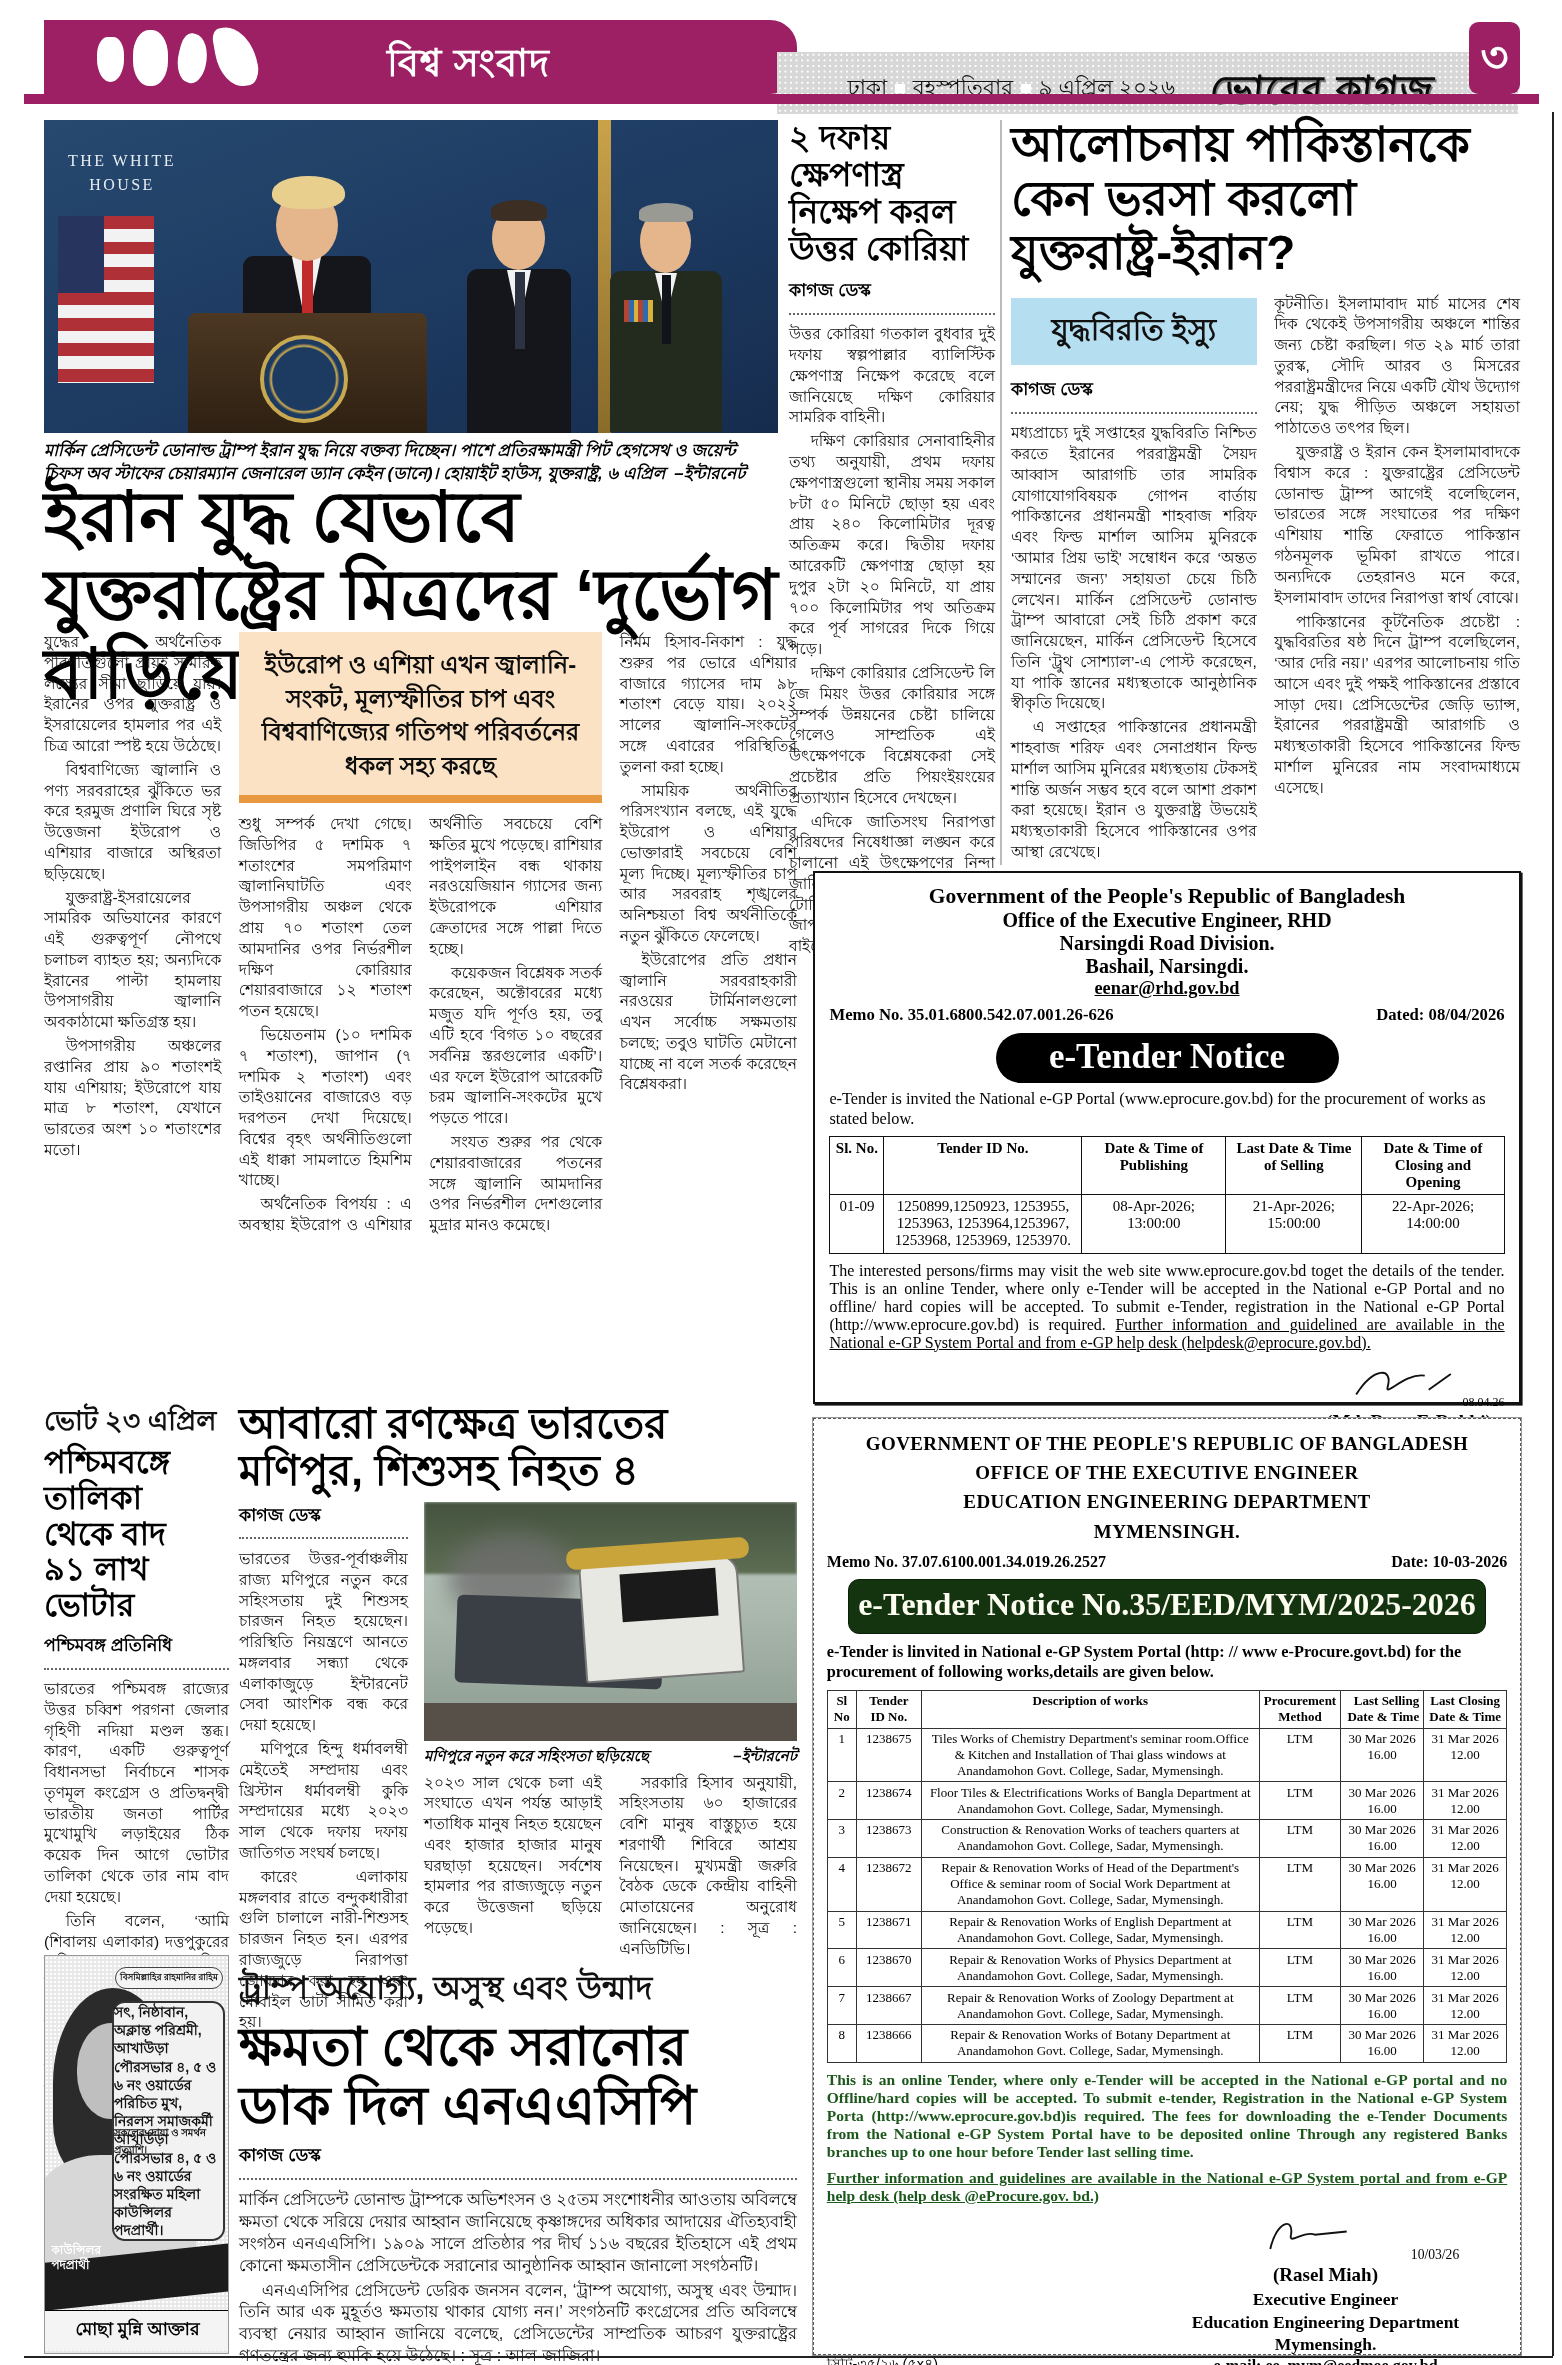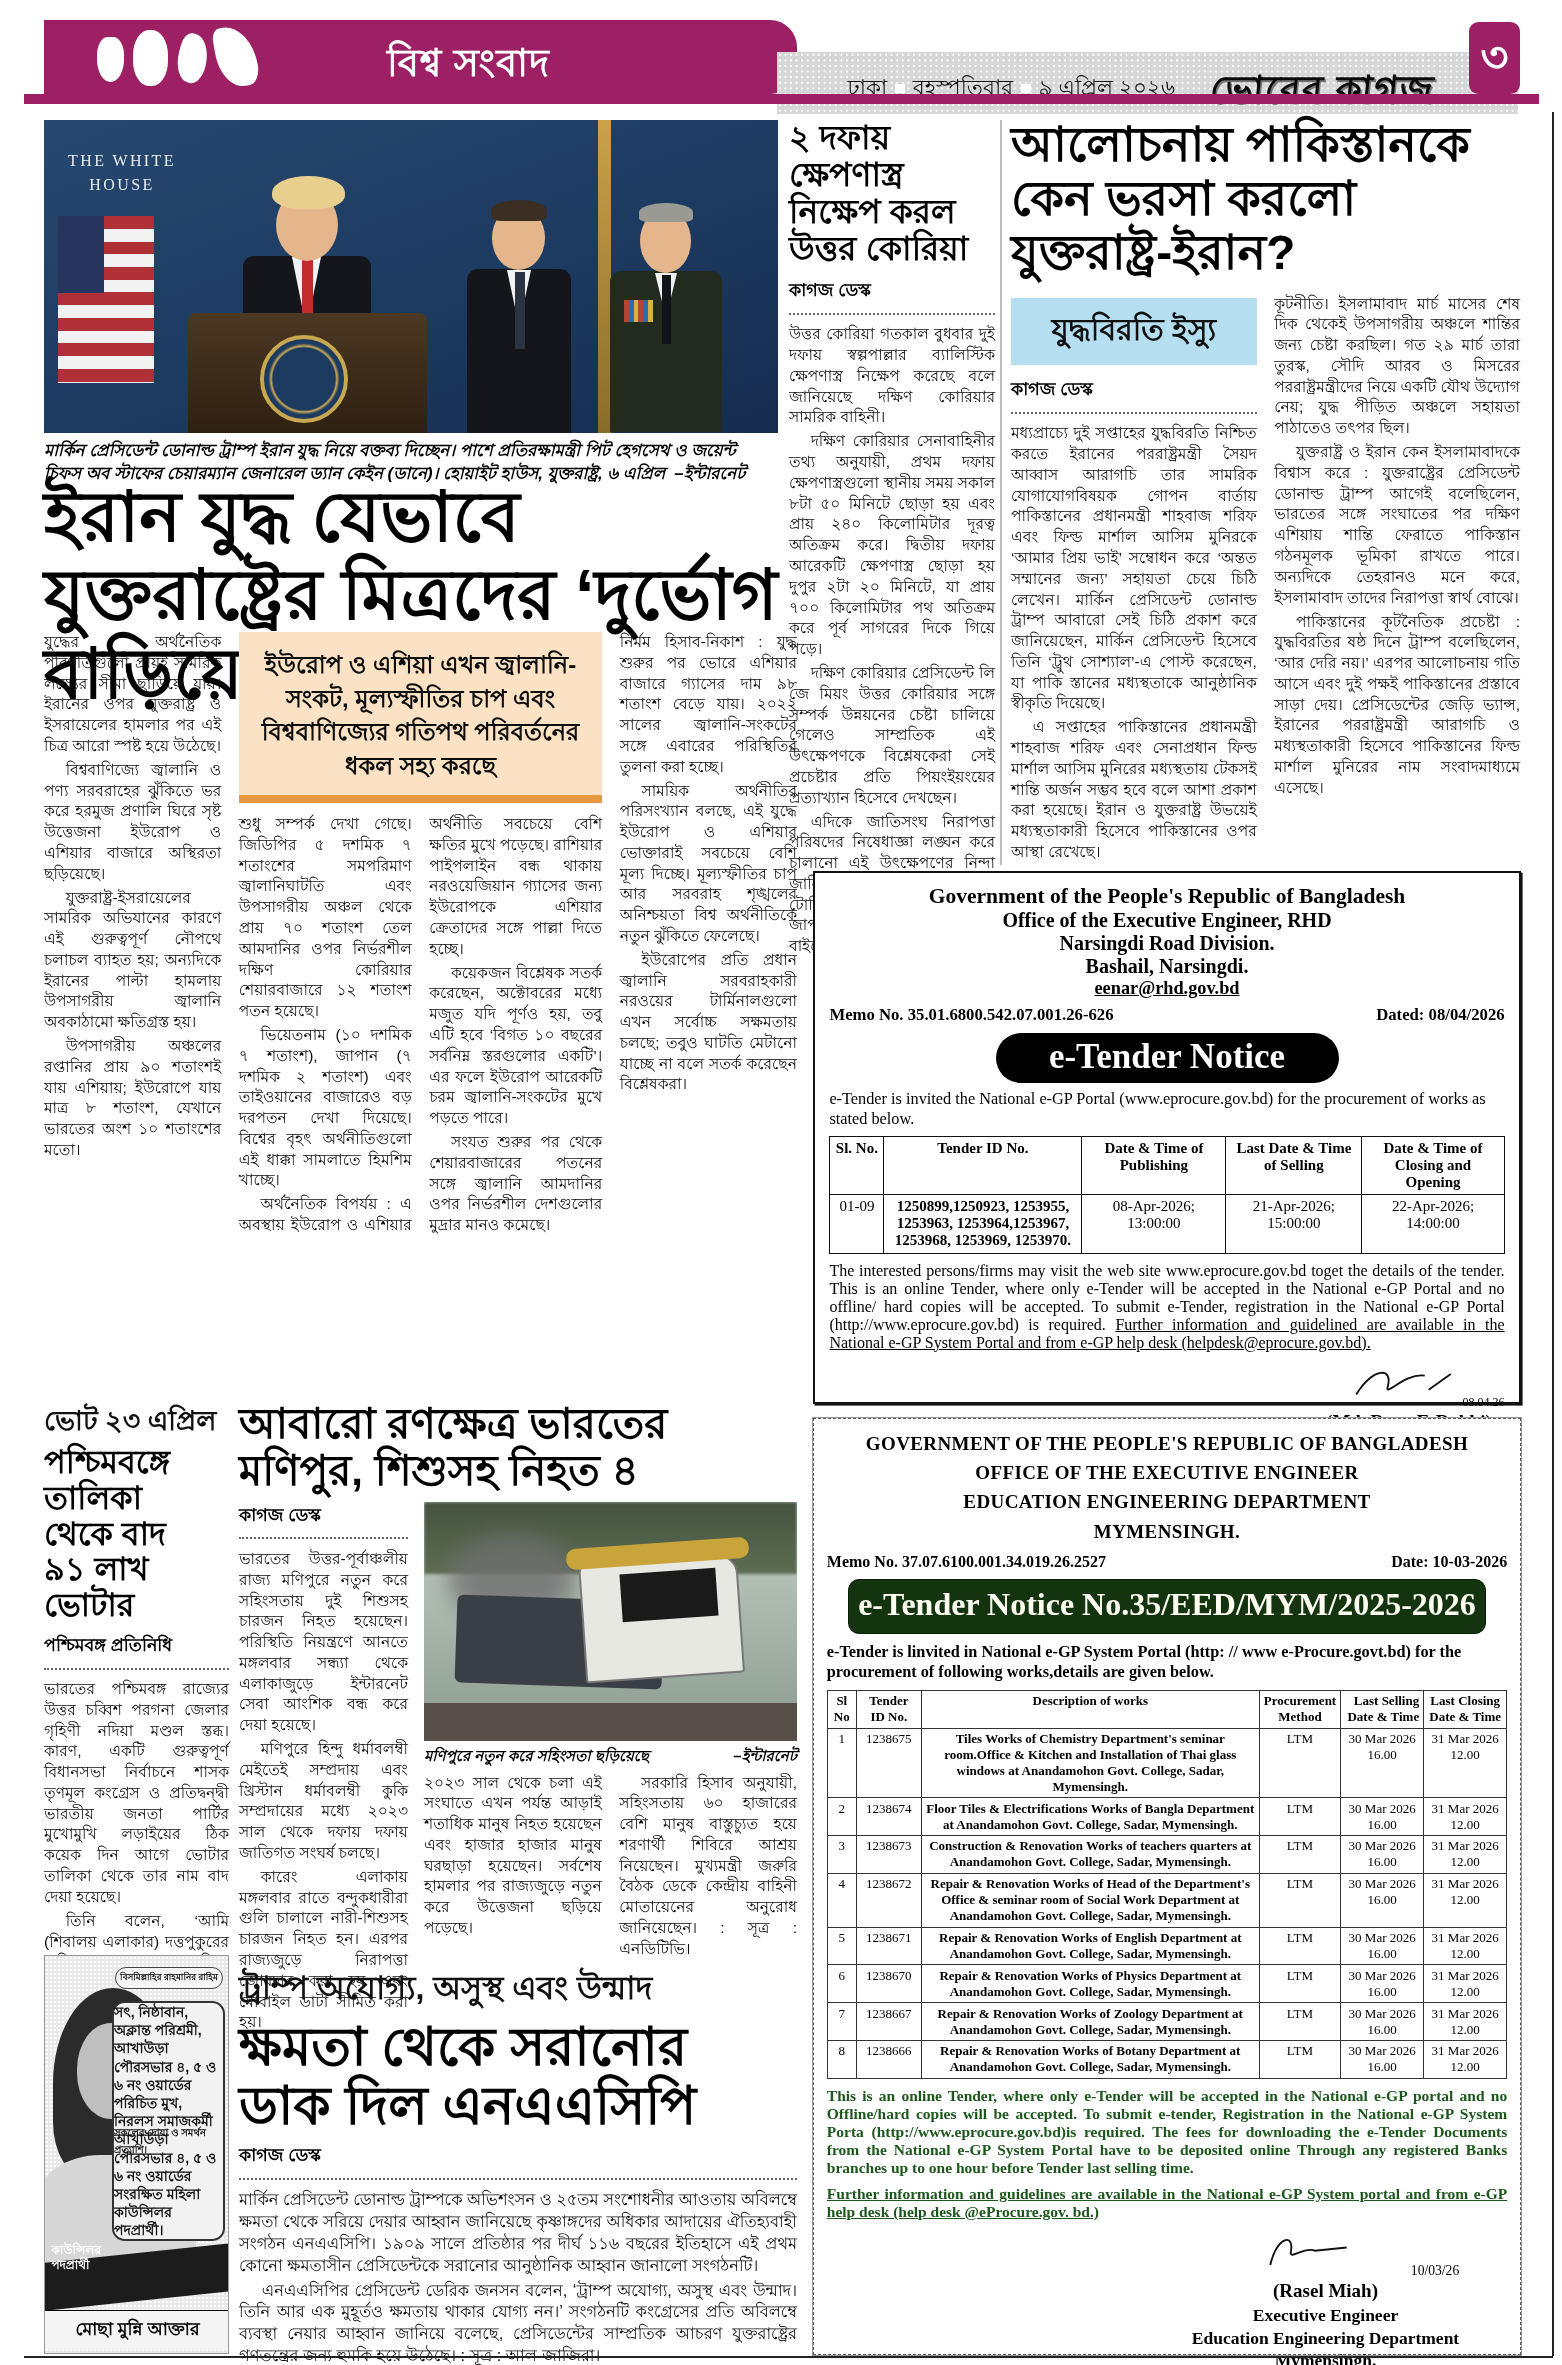--- a/index.html
+++ b/index.html
@@ -77,21 +77,21 @@
   .rhd .l2 { font-size:20px; font-weight:bold; }
   .rhd .mail { font-size:18.3px; font-weight:bold; text-decoration:underline; }
   .memo-row { display:flex; justify-content:space-between; font-size:16.7px; font-weight:bold; margin-top:6.4px; }
   .pill-black { display:block; margin:8px auto 6.4px auto; width:343px; background:#000; color:#fff;
                 font-size:35px; font-weight:bold; text-align:center; border-radius:32px; padding:3.2px 0 6.4px 0; }
   .rhd-intro { font-size:16.3px; }
   table.ten { width:100%; border-collapse:collapse; margin-top:6.4px; }
   table.ten th, table.ten td { border:1.6px solid #111; font-size:15px; padding:3.2px 4.8px; vertical-align:top; }
   table.ten th { font-weight:bold; text-align:center; }
   table.ten td { text-align:center; }
-  td.lft, th.lft { text-align:left;font-weight:bold; }
+  td.lft, th.lft { text-align:left; }
   .rhd-note { font-size:16px; margin-top:8px; text-align:justify; }
   .underl { text-decoration:underline; }
   .sig-blk { text-align:center; font-size:17.5px; font-weight:bold; line-height:1.3; }
   .sig-name { font-size:19px; }
   .tagno { font-size:14.4px; font-family:"Liberation Sans",sans-serif; }
 
   .eed { left:813px; top:1418px; width:708px; height:937px; border:1.6px dashed #555; outline:0.8px solid #999; padding:9.6px 12.8px; }
   .eed .l1 { font-size:19px; font-weight:bold; letter-spacing:0.4px; line-height:1.55; }
   .pill-green { display:block; margin:8px auto; width:638px; background:#14330f; color:#fdfdf2;
                 font-size:32px; font-weight:bold; text-align:center; border-radius:11px; padding:6.4px 0 9.6px 0; border:1.6px solid #0a1f08; }

